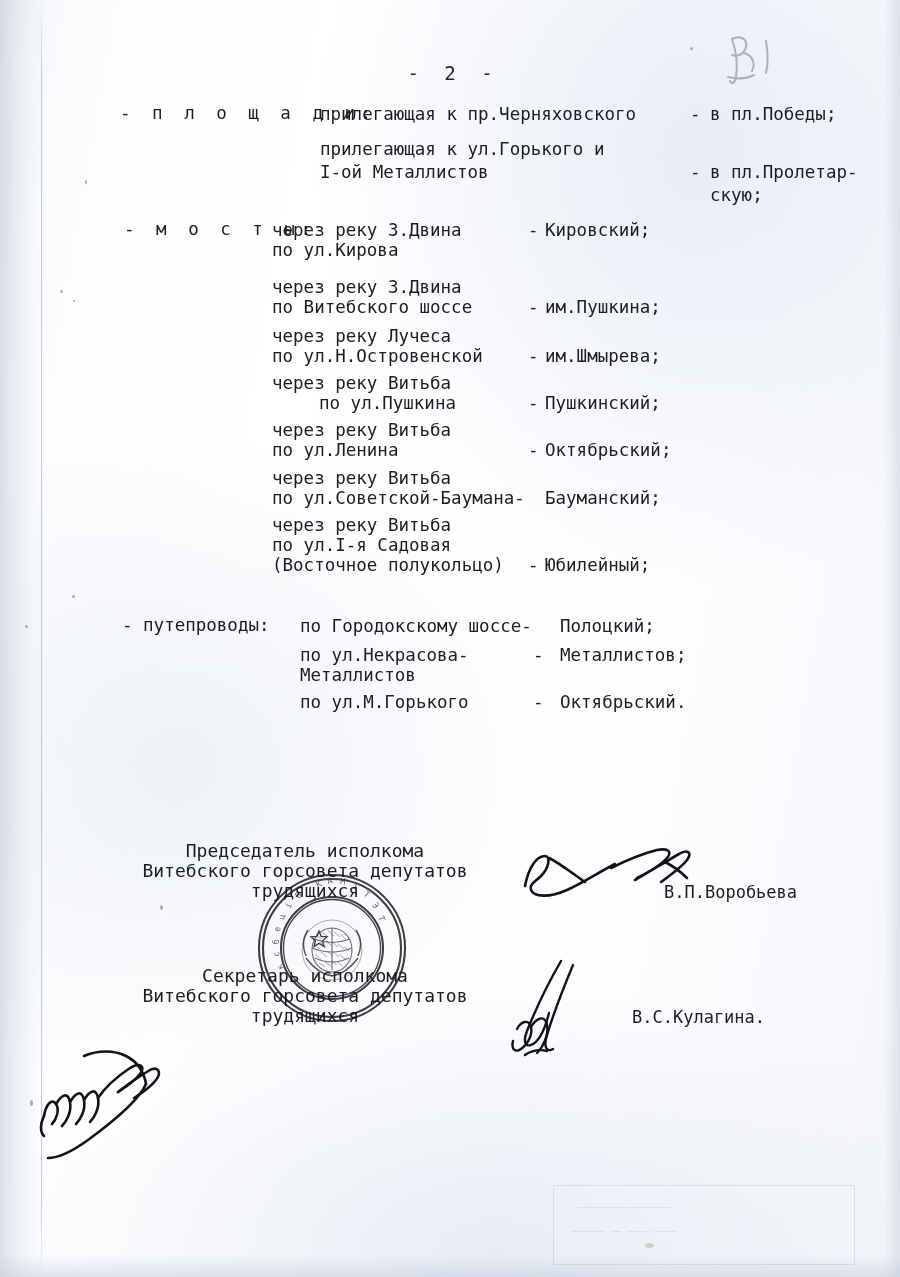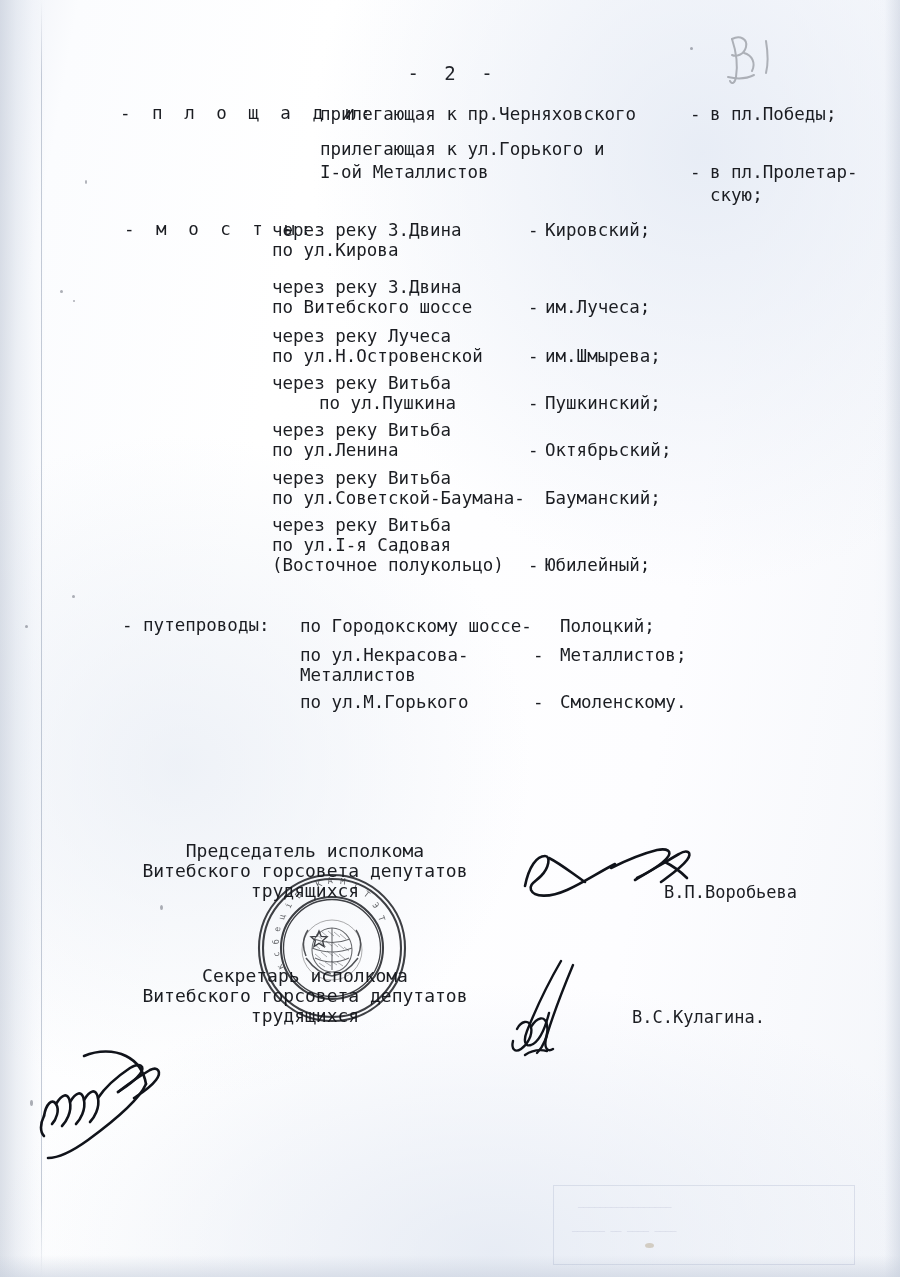--- a/index.html
+++ b/index.html
@@ -169,21 +169,21 @@
     <div class="label spaced" style="left:124px; top:219px;">- м о с т ы:</div>
 
     <div class="col-mid" style="left:272px; top:219px;">через реку З.Двина</div>
     <div class="col-mid" style="left:272px; top:239px;">по ул.Кирова</div>
     <div class="col-right" style="left:528px; top:219px;">-</div>
     <div class="col-right" style="left:545px; top:219px;">Кировский;</div>
 
     <div class="col-mid" style="left:272px; top:276px;">через реку З.Двина</div>
     <div class="col-mid" style="left:272px; top:296px;">по Витебского шоссе</div>
     <div class="col-right" style="left:528px; top:296px;">-</div>
-    <div class="col-right" style="left:545px; top:296px;">им.Лучеса;</div>
+    <div class="col-right" style="left:545px; top:296px;">им.Пушкина;</div>
 
     <div class="col-mid" style="left:272px; top:325px;">через реку Лучеса</div>
     <div class="col-mid" style="left:272px; top:345px;">по ул.Н.Островенской</div>
     <div class="col-right" style="left:528px; top:345px;">-</div>
     <div class="col-right" style="left:545px; top:345px;">им.Шмырева;</div>
 
     <div class="col-mid" style="left:272px; top:372px;">через реку Витьба</div>
     <div class="col-mid" style="left:272px; top:392px;margin-left:47px;">по ул.Пушкина</div>
     <div class="col-right" style="left:528px; top:392px;">-</div>
     <div class="col-right" style="left:545px; top:392px;">Пушкинский;</div>
@@ -210,21 +210,21 @@
     <div class="col-mid" style="left:300px; top:615px;">по Городокскому шоссе-</div>
     <div class="col-right" style="left:560px; top:615px;">Полоцкий;</div>
 
     <div class="col-mid" style="left:300px; top:644px;">по ул.Некрасова-</div>
     <div class="col-mid" style="left:300px; top:664px;">Металлистов</div>
     <div class="col-right" style="left:533px; top:644px;">-</div>
     <div class="col-right" style="left:560px; top:644px;">Металлистов;</div>
 
     <div class="col-mid" style="left:300px; top:691px;">по ул.М.Горького</div>
     <div class="col-right" style="left:533px; top:691px;">-</div>
-    <div class="col-right" style="left:560px; top:691px;">Смоленскому.</div>
+    <div class="col-right" style="left:560px; top:691px;">Октябрьский.</div>
   </div>
 
   <div class="sig-block">
     <div class="sig-lines" style="left:135px; top:841px; width:340px;">Председатель исполкома</div>
     <div class="sig-lines" style="left:135px; top:861px; width:340px;">Витебского горсовета депутатов</div>
     <div class="sig-lines" style="left:135px; top:881px; width:340px;">трудящихся</div>
     <div class="sig-name" style="left:664px; top:882px;">В.П.Воробьева</div>
   </div>
 
   <div class="sig-block">

